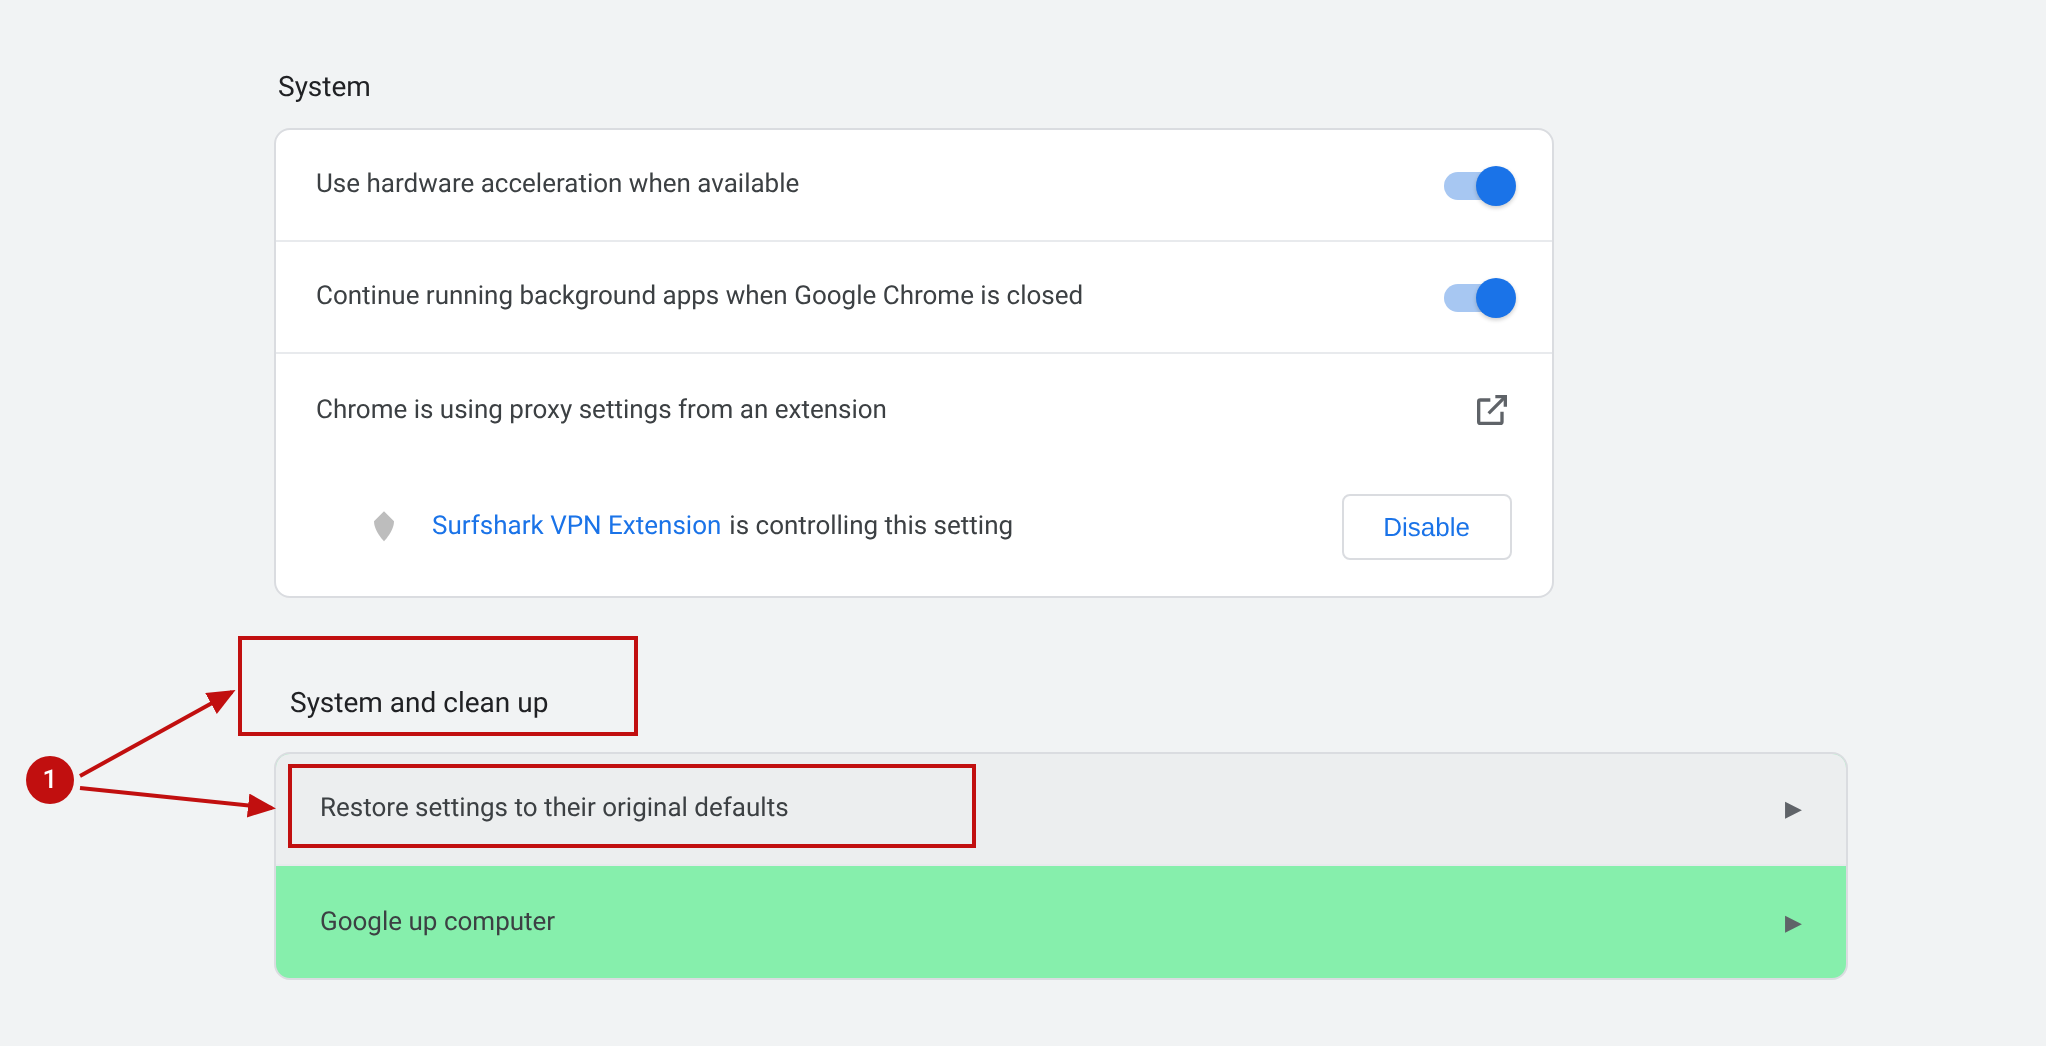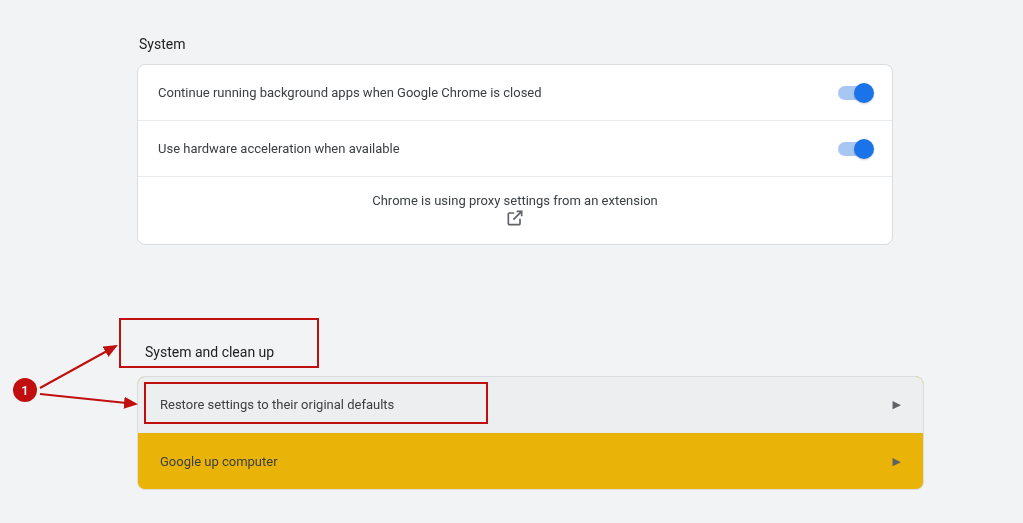--- a/index.html
+++ b/index.html
@@ -9,21 +9,21 @@
     width: 1023px;
     height: 523px;
     overflow: hidden;
     position: relative;
     color: #202124;
   }
   .content {
     position: absolute;
     left: 137px;
     top: 0;
-    width: 756px;
+    width: 640px;
   }
   .section-title {
     font-size: 14px;
     color: #202124;
     font-weight: 400;
     margin: 36px 0 12px 2px;
   }
   .card {
     background: #fff;
     border: 1px solid #dadce0;
@@ -106,21 +106,21 @@
     position: absolute;
     left: 139px;
     top: 340px;
     padding: 4px 6px;
   }
   .reset-card {
     position: absolute;
     left: 137px;
     top: 376px;
     width: 787px;
-    background: #eab308;
+    background: #86efac;
     border: 1px solid #dadce0;
     border-radius: 8px;
     overflow: hidden;
   }
   .reset-row {
     display: flex;
     align-items: center;
     padding: 18px 22px;
     border-bottom: 1px solid #e8eaed;
     min-height: 56px;
@@ -160,43 +160,52 @@
     pointer-events: none;
   }
 </style>
 </head>
 <body>
 
 <div class="content">
   <div class="section-title">System</div>
 
   <div class="card">
+    <div class="row">
+      <div class="row-label">Use hardware acceleration when available</div>
+      <div class="toggle">
+        <div class="toggle-knob"></div>
+      </div>
+    </div>
+
     <div class="row">
       <div class="row-label">Continue running background apps when Google Chrome is closed</div>
       <div class="toggle">
         <div class="toggle-knob"></div>
       </div>
     </div>
 
-    <div class="row">
-      <div class="row-label">Use hardware acceleration when available</div>
-      <div class="toggle">
-        <div class="toggle-knob"></div>
-      </div>
-    </div>
-
-    <div class="row" style="border-bottom:none;flex-direction:column;">
+    <div class="row" style="border-bottom:none;">
       <div class="row-label">Chrome is using proxy settings from an extension</div>
       <svg class="external-icon" viewBox="0 0 24 24" stroke-width="2">
         <path d="M18 13v6a1 1 0 0 1-1 1H5a1 1 0 0 1-1-1V7a1 1 0 0 1 1-1h6"></path>
         <path d="M14 4h6v6"></path>
         <path d="M10 14L20 4"></path>
       </svg>
     </div>
 
+    <div class="ext-row">
+      <svg class="ext-icon" viewBox="0 0 24 24">
+        <path d="M12 2 L18 8 C18 14 12 20 12 20 C12 20 6 14 6 8 Z"></path>
+      </svg>
+      <span class="ext-name">Surfshark VPN Extension</span>
+      <span class="ext-msg">is controlling this setting</span>
+      <div class="spacer"></div>
+      <button class="disable-btn">Disable</button>
+    </div>
   </div>
 </div>
 
 <div class="reset-section-title">System and clean up</div>
 
 <div class="reset-card">
   <div class="reset-row highlight">
     <div class="reset-label">Restore settings to their original defaults</div>
     <span class="chevron">▶</span>
   </div>

